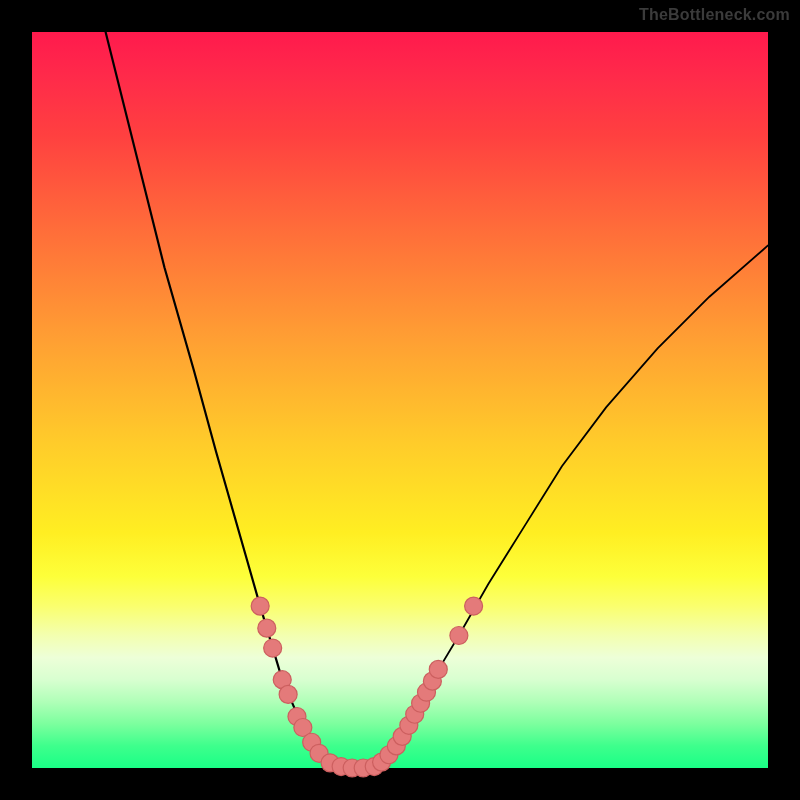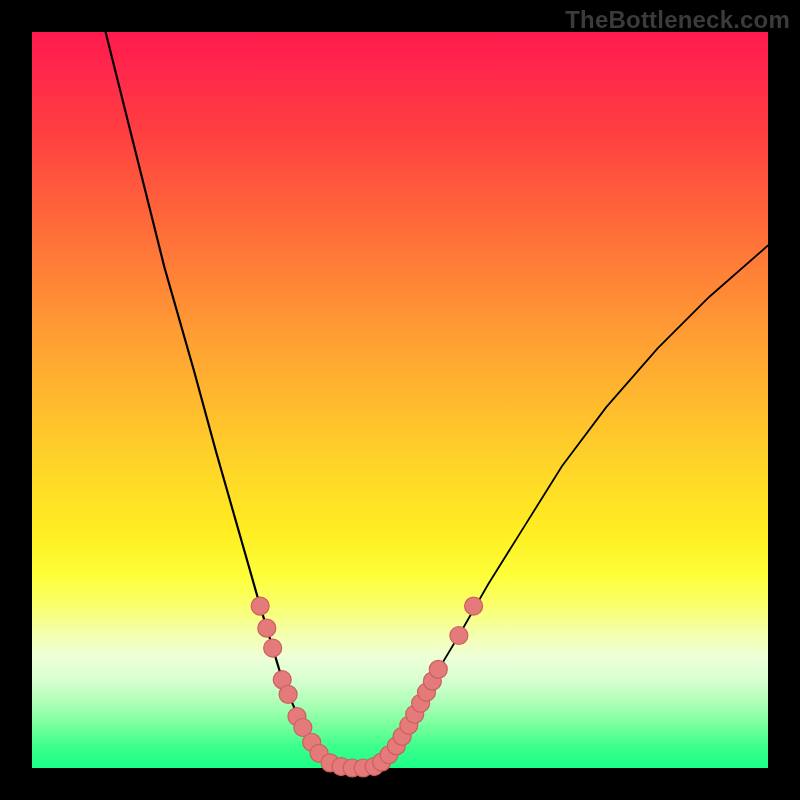--- a/index.html
+++ b/index.html
@@ -43,21 +43,21 @@
       #7cff9e 94%,
       #3eff8c 97%,
       #1aff86 100%
     );
   }
   .watermark {
     position: absolute;
     top: 6px;
     right: 10px;
     color: #3b3b3b;
-    font-size: 24px;
+    font-size: 16px;
     font-weight: 600;
     letter-spacing: 0.2px;
     user-select: none;
   }
   svg.curve-layer {
     position: absolute;
     top: 0;
     left: 0;
     width: 736px;
     height: 736px;

